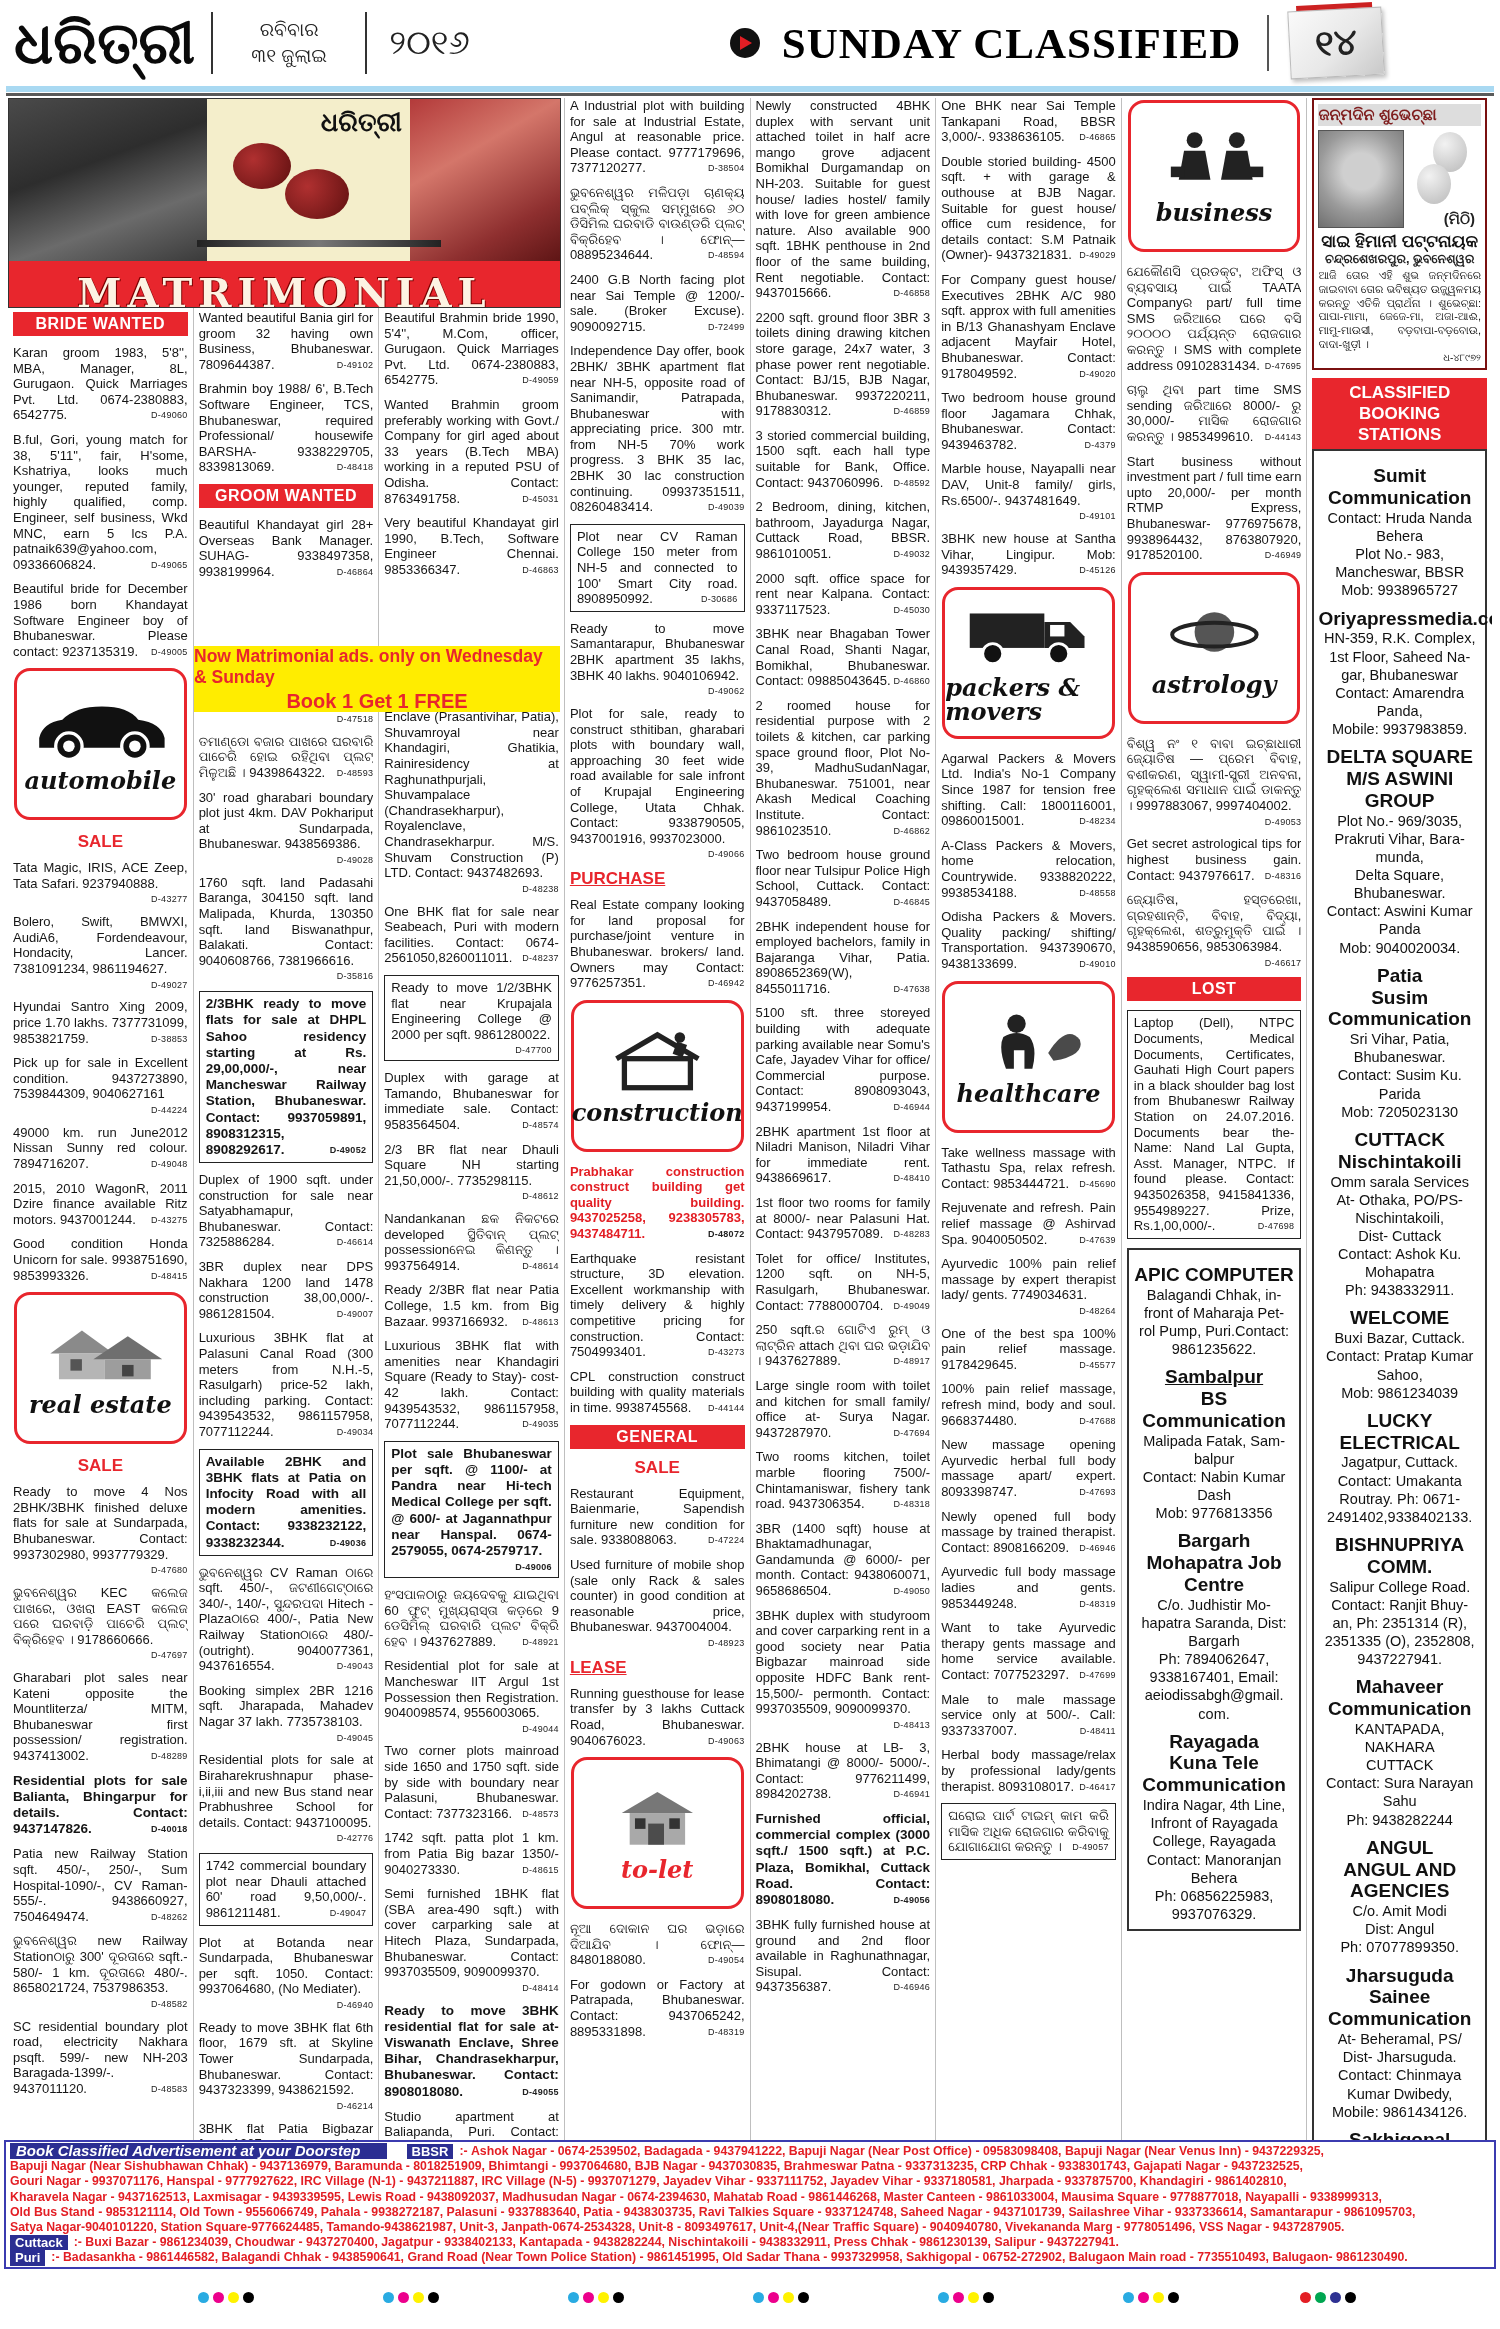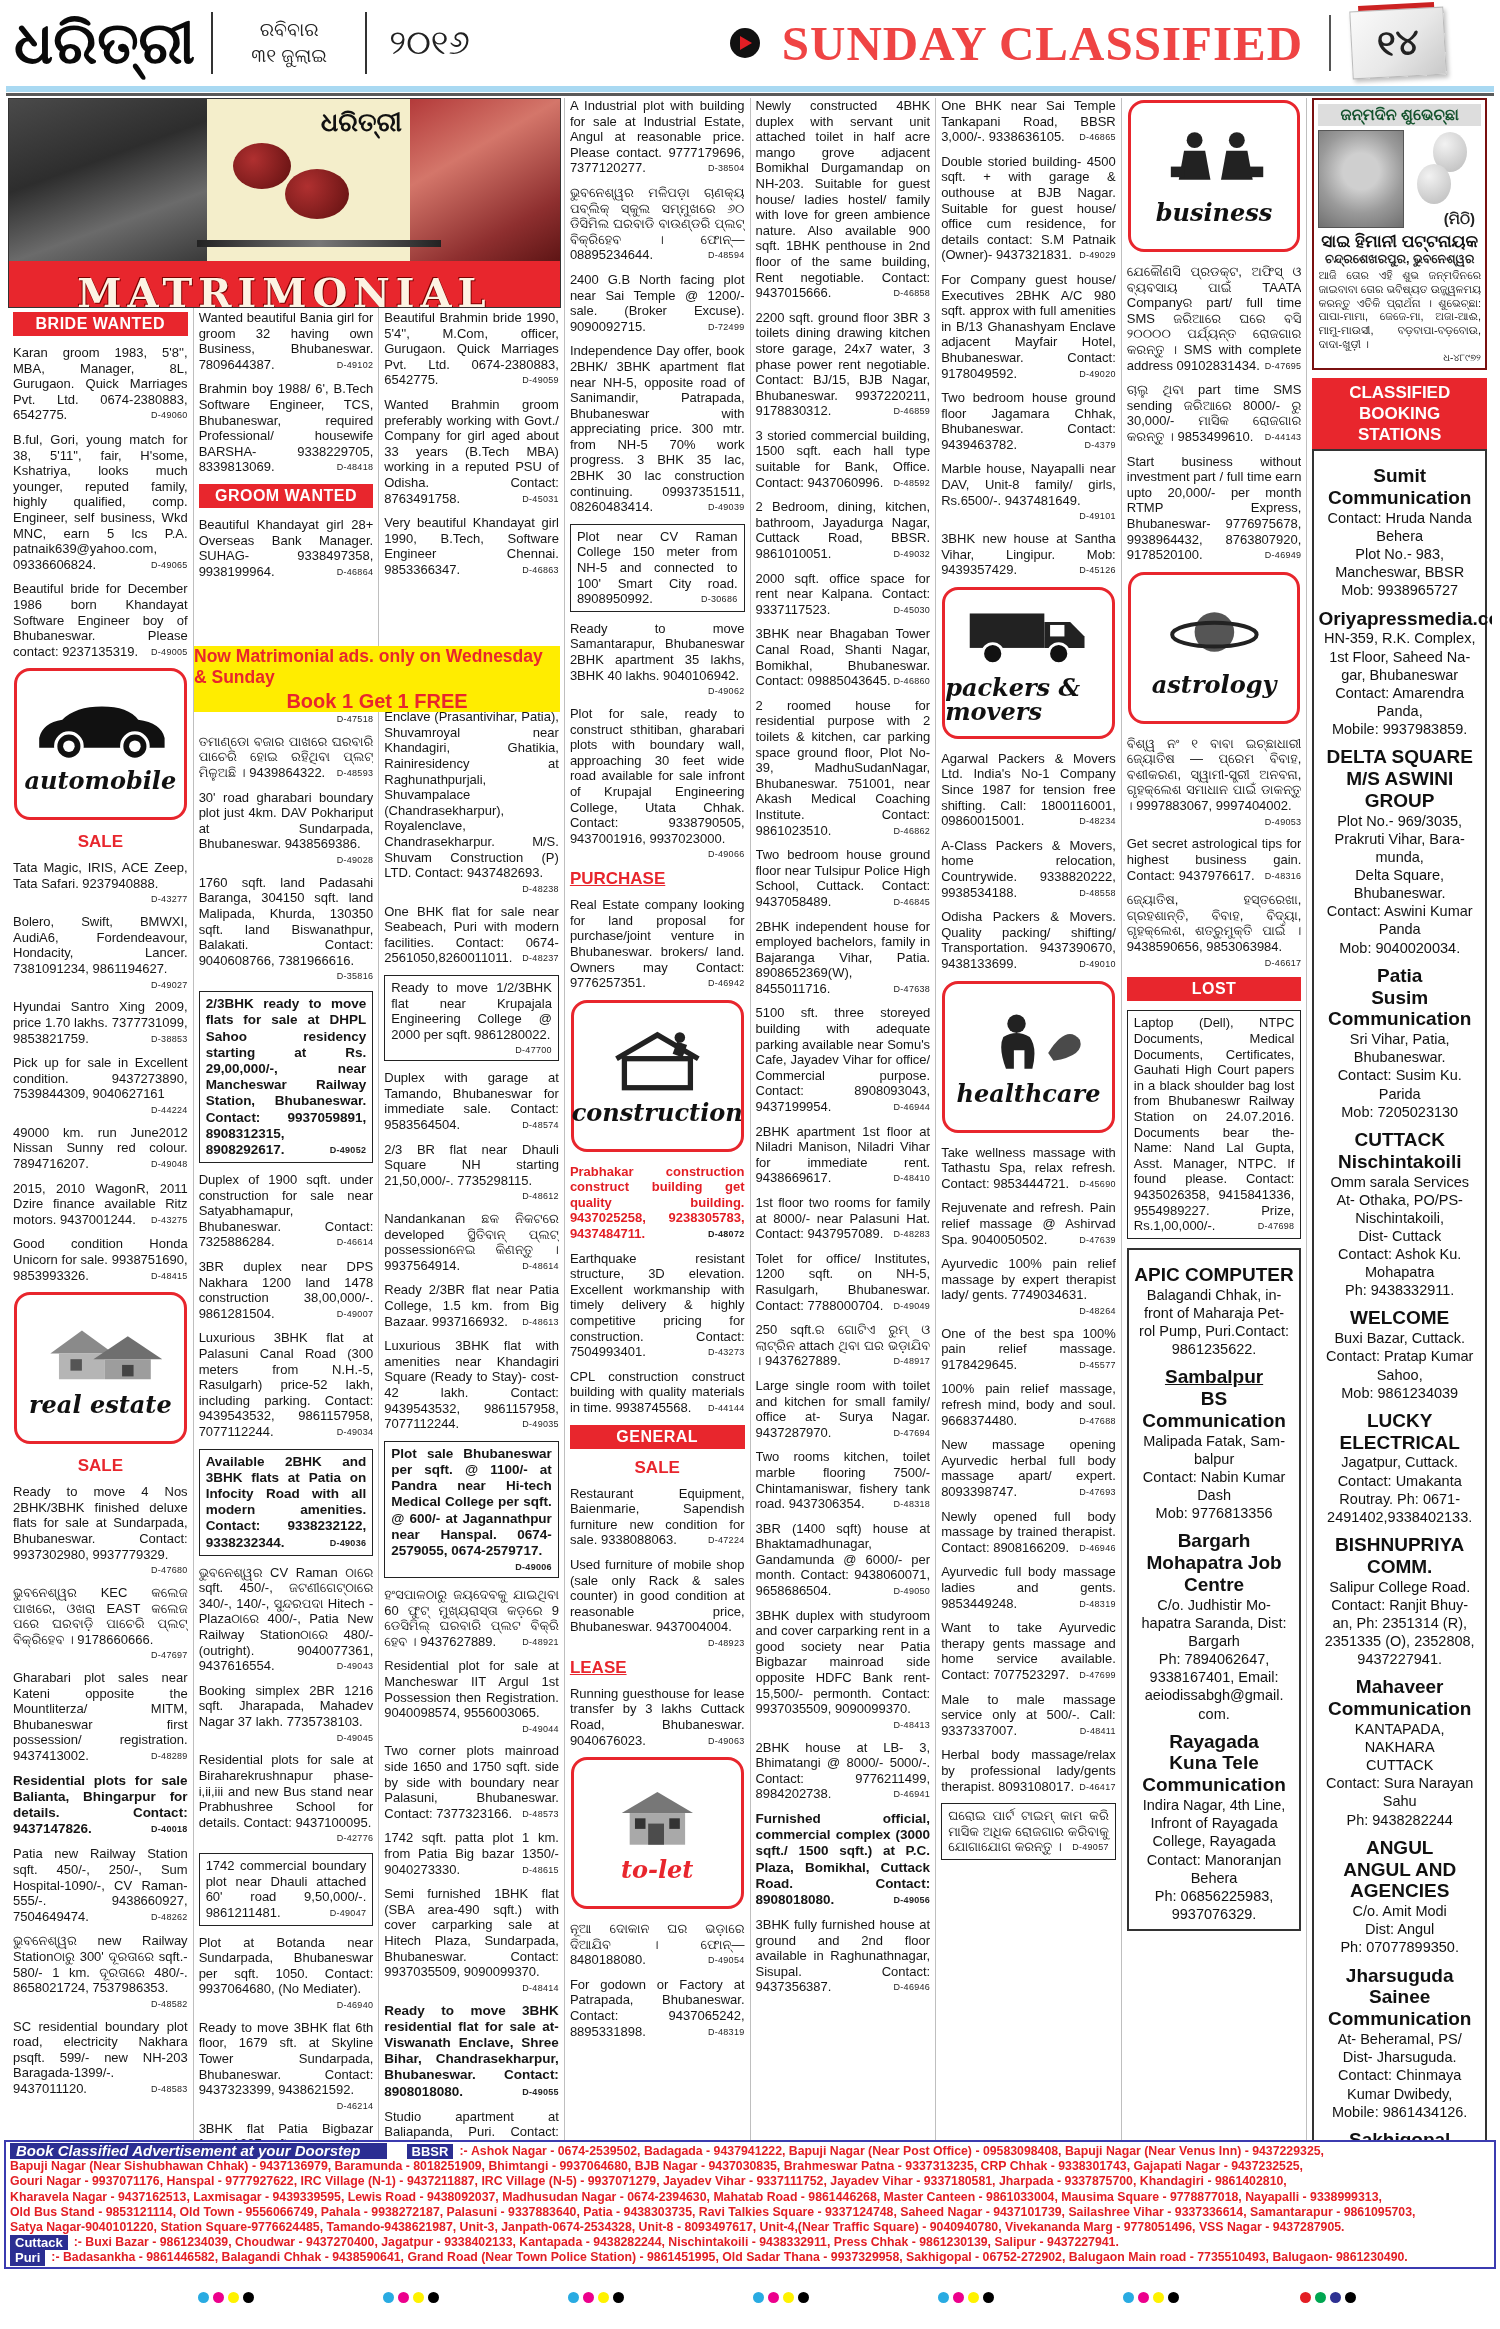--- a/index.html
+++ b/index.html
@@ -7,21 +7,21 @@
         font-family:"Liberation Sans",sans-serif;color:#111;}
   
   .hdr{position:relative;height:86px;display:flex;align-items:center;padding:0 14px;}
   .masthead{font-family:"DejaVu Serif",serif;font-weight:bold;font-size:58px;color:#0a0a0a;line-height:1;}
   .vrule{width:2px;background:#333;height:62px;margin:0 16px;}
   .datebox{text-align:center;font-size:19px;line-height:1.35;color:#222;width:120px;}
   .year{font-size:34px;color:#222;margin-left:6px;}
   .playwrap{margin-left:260px;display:flex;align-items:center;}
   .play{width:30px;height:30px;border-radius:50%;background:#111;display:flex;align-items:center;justify-content:center;}
   .play i{display:block;width:0;height:0;border-left:12px solid #e31e24;border-top:7px solid transparent;border-bottom:7px solid transparent;margin-left:3px;}
-  .suntitle{font-family:"Liberation Serif",serif;font-weight:bold;font-size:49px;color:#ef4444;letter-spacing:1px;margin-left:22px;white-space:nowrap;}
+  .suntitle{font-family:"Liberation Serif",serif;font-weight:bold;font-size:43px;color:#000000;letter-spacing:1px;margin-left:22px;white-space:nowrap;}
   .hdr .vrule2{width:2px;background:#555;height:56px;margin:0 20px 0 26px;}
   .curl{position:relative;width:92px;height:66px;background:linear-gradient(135deg,#fafafa 0%,#e8e8e8 55%,#c9c9c9 100%);
         border:1px solid #bbb;transform:rotate(-3deg);box-shadow:2px 3px 4px rgba(0,0,0,.25);
         display:flex;align-items:center;justify-content:center;font-size:36px;font-weight:bold;color:#222;}
   .curl::before{content:"";position:absolute;top:-6px;left:8px;right:8px;height:5px;background:#c22;}
   .bluerule{height:6px;background:#a9d9f2;margin:0 6px;}
   .grayrule{height:3px;background:#5a5a5a;margin:1px 6px 0;}
   
   .bodywrap{position:relative;height:2045px;margin-top:2px;}
   .grid{display:flex;padding:0 8px;height:100%;}
@@ -42,21 +42,21 @@
   .logo-box svg{height:66px;margin-bottom:4px;}
   .logo-box.red-label .logo-label{color:#e8262d;}
   
   .stations{border:2px solid #333;padding:6px 4px;text-align:center;margin-bottom:10px;}
   .st-h{font-weight:bold;font-size:19px;line-height:1.15;margin-top:8px;}
   .st-h.u{text-decoration:underline;}
   .st-line{font-size:14.5px;line-height:1.25;}
   .st-hdr{background:#e8262d;color:#fff;font-weight:bold;text-align:center;font-size:17px;line-height:1.25;padding:4px 16px;margin:0 0 18px;}
   
   .bday{border:2px solid #7a1010;padding:4px;margin-bottom:8px;}
-  .bday-title{background:#ddd;color:#14532d;font-weight:bold;text-align:center;font-size:16px;padding:2px 0;}
+  .bday-title{background:#ddd;color:#7f1d1d;font-weight:bold;text-align:left;font-size:16px;padding:2px 0;}
   .bday-mid{display:flex;margin-top:4px;}
   .baby{width:84px;height:96px;border:1px solid #555;background:radial-gradient(circle at 50% 42%,#cfcfcf 0 26%,#9a9a9a 60%,#6f6f6f 100%);}
   .balloons{flex:1;position:relative;}
   .balloon{position:absolute;width:34px;height:40px;border-radius:50%;background:radial-gradient(circle at 35% 30%,#f2f2f2,#b9b9b9);}
   .nick{position:absolute;bottom:0;right:6px;font-size:15px;font-weight:bold;color:#222;}
   .bday-name{text-align:center;font-weight:bold;font-size:17px;color:#111;margin-top:4px;}
   .bday-addr{text-align:center;font-weight:bold;font-size:12.5px;color:#222;}
   .bday-msg{font-size:11px;text-align:justify;line-height:1.25;margin-top:2px;}
   .bday-id{text-align:right;font-size:10px;}
   

